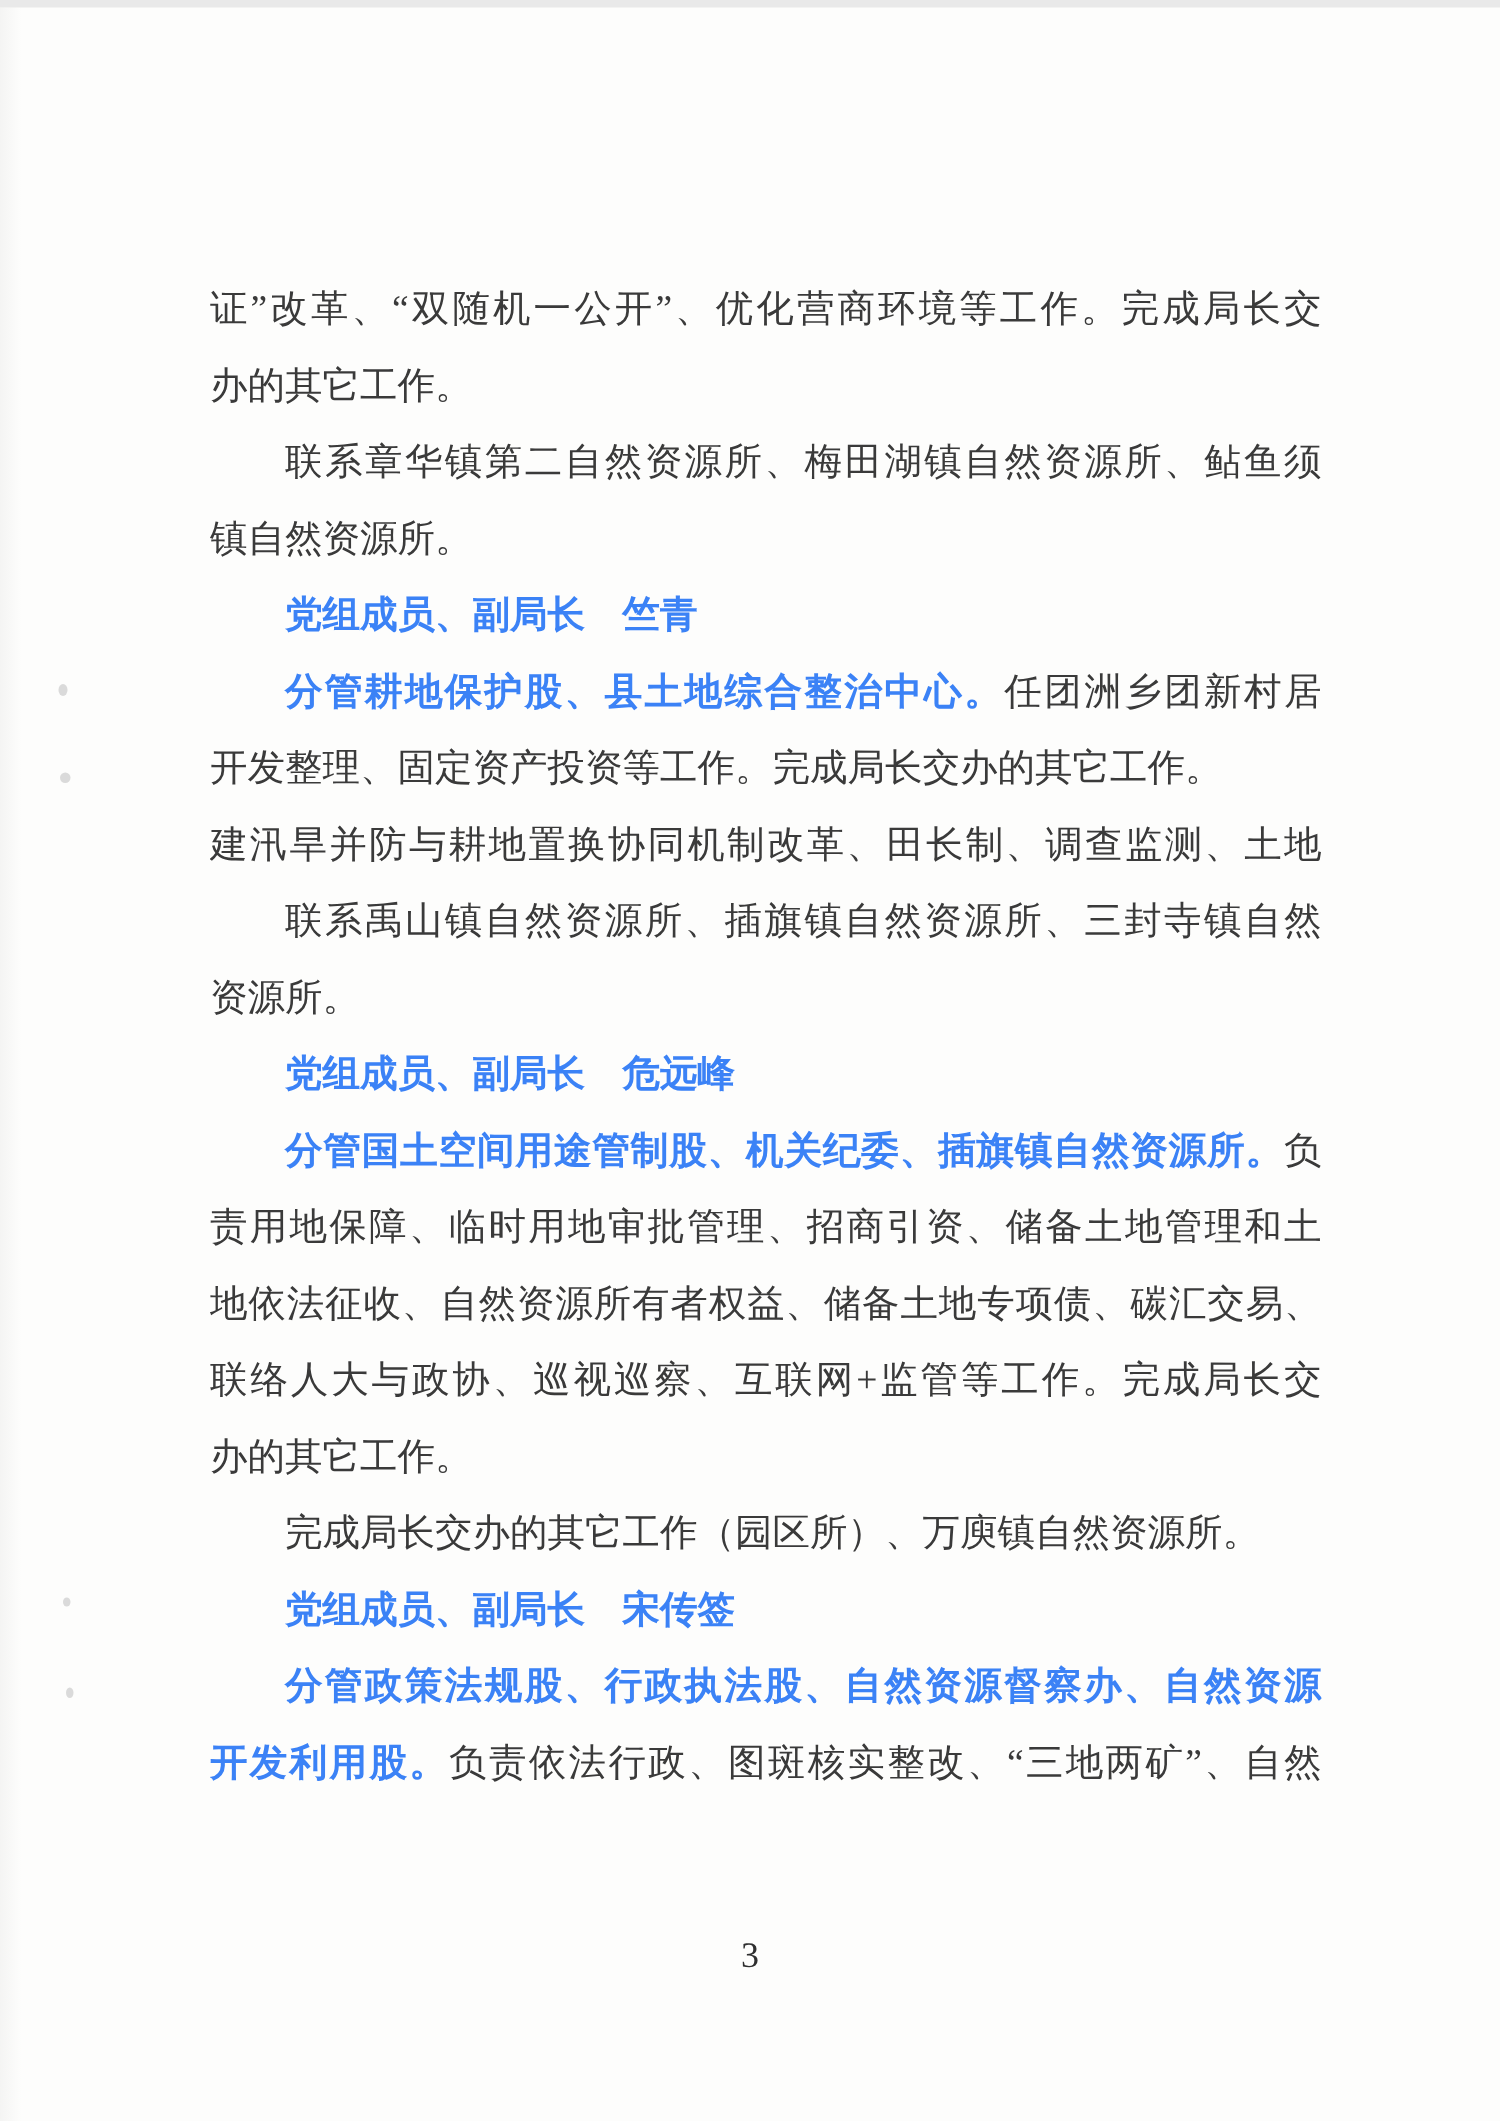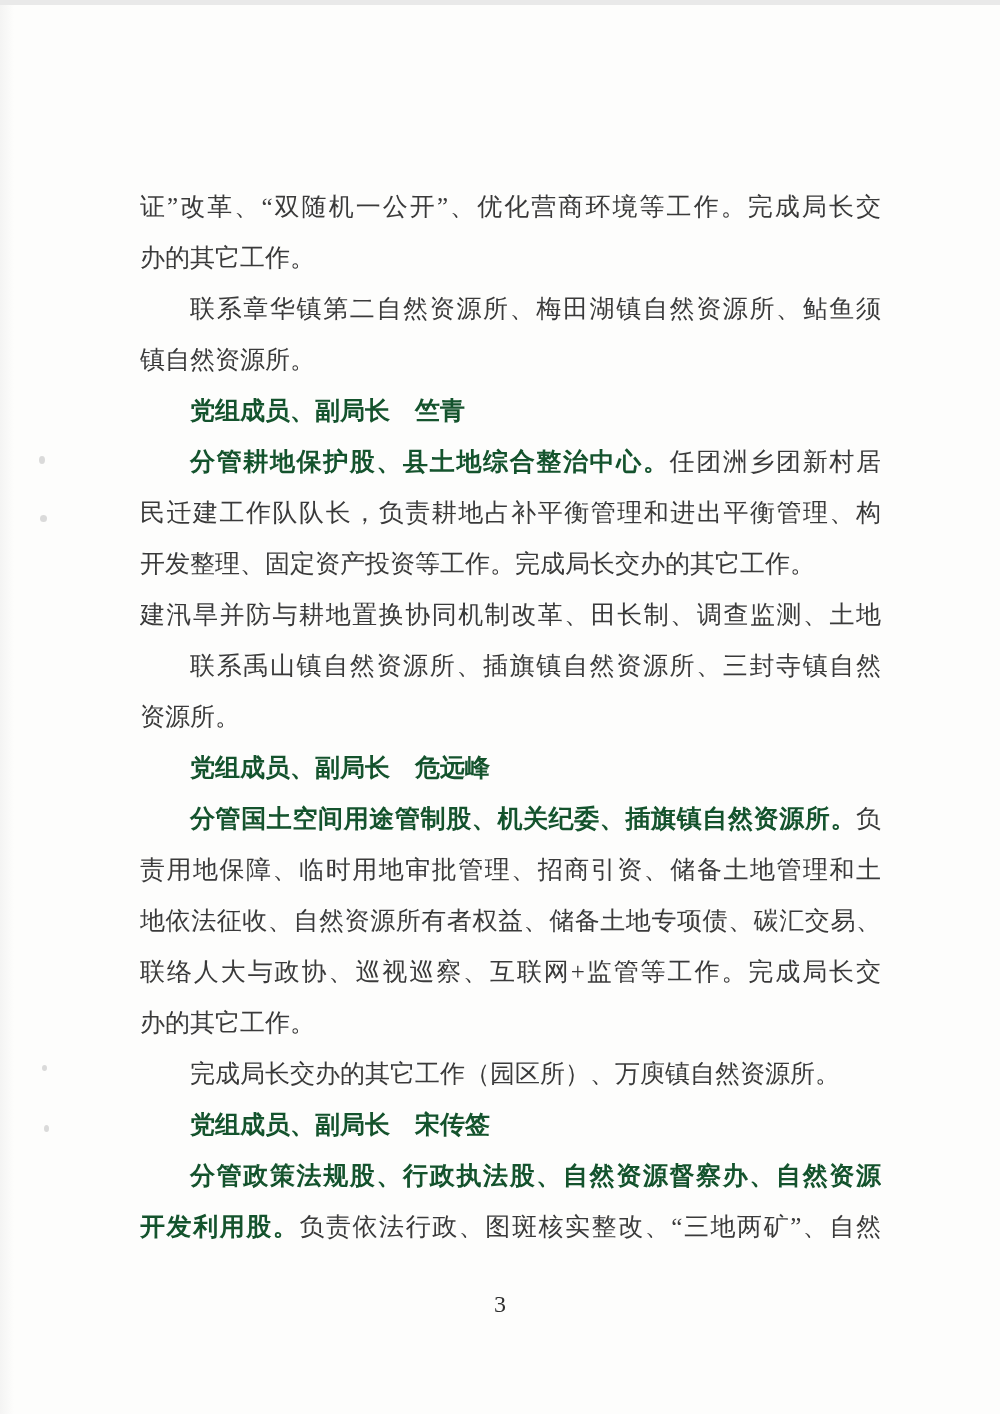--- a/index.html
+++ b/index.html
@@ -42,21 +42,21 @@
   }
   .line.stretch {
     text-align-last: justify;
   }
   .line.indent {
     text-indent: 2em;
   }
   .seg.bold {
     font-weight: 700;
     font-family: "Liberation Sans", "DejaVu Sans", sans-serif;
-    color: #14532d;
+    color: #3b82f6;
   }
   .page-number {
     position: absolute;
     top: 1284px;
     left: 0;
     width: 100%;
     text-align: center;
     font-size: 24px;
     line-height: 30px;
     color: #2f2f2f;
@@ -82,21 +82,20 @@
   <div class="speck s3"></div>
   <div class="speck s4"></div>
 
   <div class="content">
       <div class="line stretch"><span class="seg">证”改革、“双随机一公开”、优化营商环境等工作。完成局长交</span></div>
       <div class="line"><span class="seg">办的其它工作。</span></div>
       <div class="line stretch indent"><span class="seg">联系章华镇第二自然资源所、梅田湖镇自然资源所、鲇鱼须</span></div>
       <div class="line"><span class="seg">镇自然资源所。</span></div>
       <div class="line indent heading"><span class="seg bold">党组成员、副局长　竺青</span></div>
       <div class="line stretch indent"><span class="seg bold">分管耕地保护股、县土地综合整治中心。</span><span class="seg">任团洲乡团新村居</span></div>
-      <div class="line stretch"><span class="seg">民迁建工作队队长，负责耕地占补平衡管理和进出平衡管理、构</span></div>
       <div class="line"><span class="seg">开发整理、固定资产投资等工作。完成局长交办的其它工作。</span></div>
       <div class="line stretch"><span class="seg">建汛旱并防与耕地置换协同机制改革、田长制、调查监测、土地</span></div>
       <div class="line stretch indent"><span class="seg">联系禹山镇自然资源所、插旗镇自然资源所、三封寺镇自然</span></div>
       <div class="line"><span class="seg">资源所。</span></div>
       <div class="line indent heading"><span class="seg bold">党组成员、副局长　危远峰</span></div>
       <div class="line stretch indent"><span class="seg bold">分管国土空间用途管制股、机关纪委、插旗镇自然资源所。</span><span class="seg">负</span></div>
       <div class="line stretch"><span class="seg">责用地保障、临时用地审批管理、招商引资、储备土地管理和土</span></div>
       <div class="line stretch"><span class="seg">地依法征收、自然资源所有者权益、储备土地专项债、碳汇交易、</span></div>
       <div class="line stretch"><span class="seg">联络人大与政协、巡视巡察、互联网+监管等工作。完成局长交</span></div>
       <div class="line"><span class="seg">办的其它工作。</span></div>

